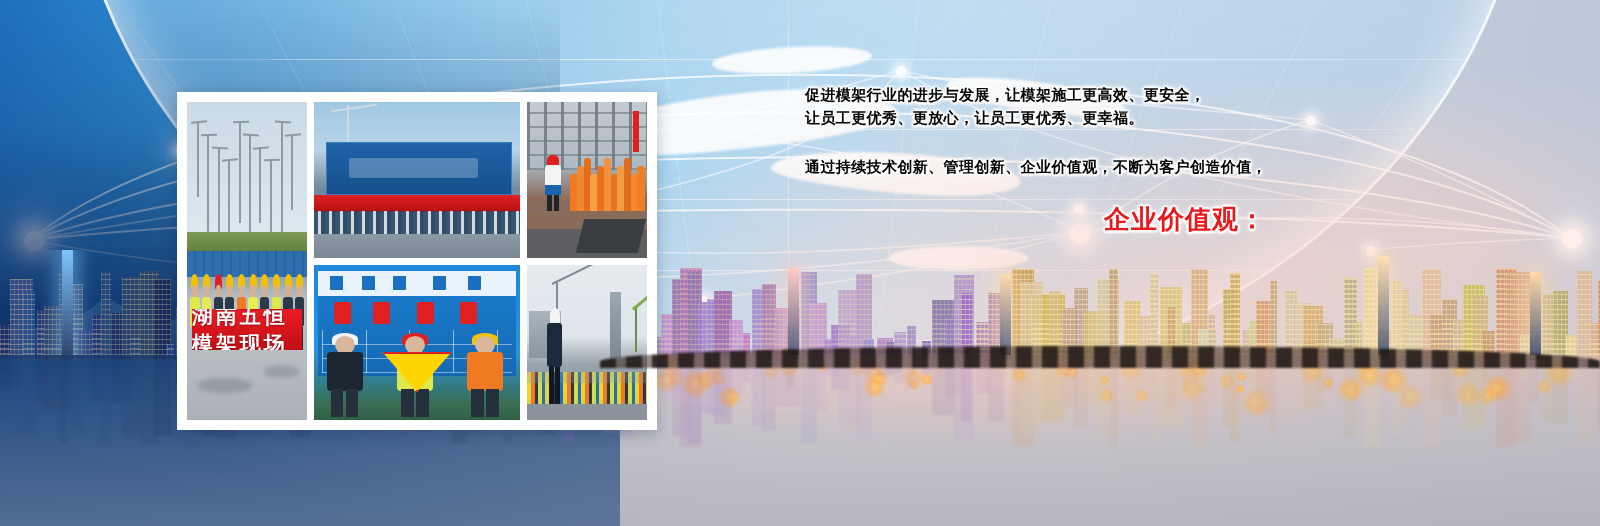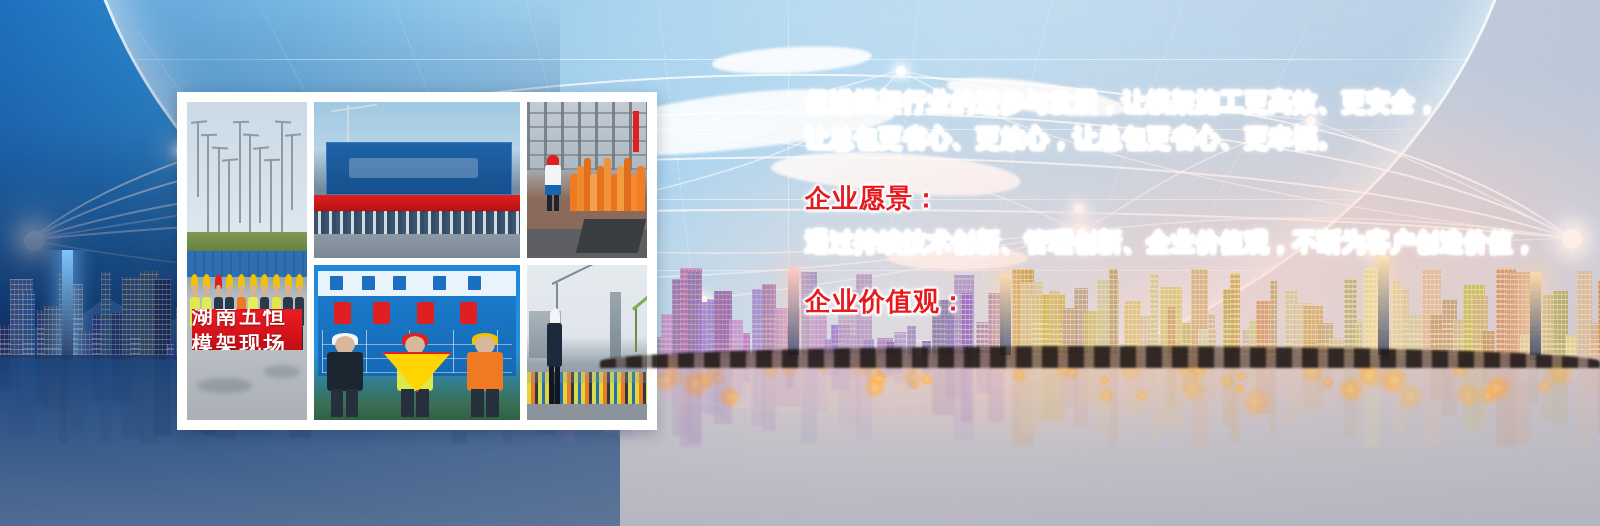--- a/index.html
+++ b/index.html
@@ -283,38 +283,38 @@
   .p5 .ground2{ position:absolute; left:0; bottom:0; width:100%; height:10%;
     background:#8b949c;}
 
   
   .textcol{
     position:absolute;
     left:805px; top:84px;
     width:760px;
   }
   .block{ margin-bottom:26px; }
-  .block:last-child{ margin-bottom:3px; }
+  .block:last-child{ margin-bottom:3px;text-align:center; }
 
   .heading{
     color:#e8191c;
     font-size:26px;
     font-weight:bold;
     line-height:1.22;
     letter-spacing:1px;
     margin-bottom:9px;
     font-family:"DejaVu Sans","Liberation Sans",sans-serif;
     text-shadow:
       2px 0 2px #fff, -2px 0 2px #fff, 0 2px 2px #fff, 0 -2px 2px #fff,
       1.5px 1.5px 2px #fff, -1.5px 1.5px 2px #fff, 1.5px -1.5px 2px #fff, -1.5px -1.5px 2px #fff,
       0 0 8px rgba(255,255,255,.95);
   }
   .line{
-    color:#ffffff;
-    font-size:24px;
+    color:#000000;
+    font-size:15px;
     font-weight:bold;
     line-height:1.52;
     letter-spacing:.4px;
     font-family:"DejaVu Sans","Liberation Sans",sans-serif;
     text-shadow:
       2px 0 2px #fff, -2px 0 2px #fff, 0 2px 2px #fff, 0 -2px 2px #fff,
       1.5px 1.5px 2px #fff, -1.5px 1.5px 2px #fff, 1.5px -1.5px 2px #fff, -1.5px -1.5px 2px #fff,
       0 0 8px rgba(255,255,255,.95);
     white-space:nowrap;
   }
@@ -948,24 +948,23 @@
         </div>
         <div class="ground2"></div>
       </div>
 
     </div>
   </div>
 
   <div class="textcol" id="textcol">
       <div class="block">
         <div class="line">促进模架行业的进步与发展，让模架施工更高效、更安全，</div>
-        <div class="line">让总包更省心、更放心，让总包更省心、更幸福。</div>
+        <div class="line">让员工更优秀、更放心，让员工更优秀、更幸福。</div>
       </div>
       <div class="block">
-        <div class="heading">企业愿景：</div>
         <div class="line">通过持续技术创新、管理创新、企业价值观，不断为客户创造价值，</div>
       </div>
       <div class="block">
         <div class="heading">企业价值观：</div>
       </div>
     </div>
 
 <div style="position: absolute; left: 600px; right: 0px; top: 346px; height: 22px; background: repeating-linear-gradient(90deg, rgba(30, 22, 20, 0.9) 0px, rgba(30, 22, 20, 0.9) 16px, rgba(60, 40, 30, 0.55) 16px, rgba(60, 40, 30, 0.55) 26px); border-radius: 50% 50% 0px 0px / 70% 70% 0px 0px; filter: blur(1px);"></div>
   </div>
 

